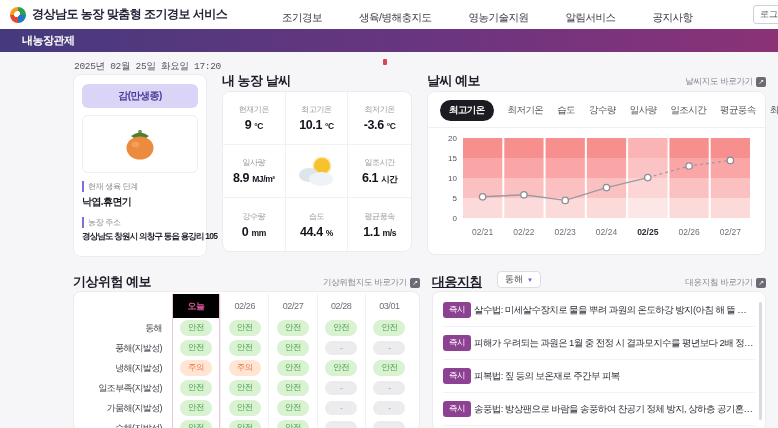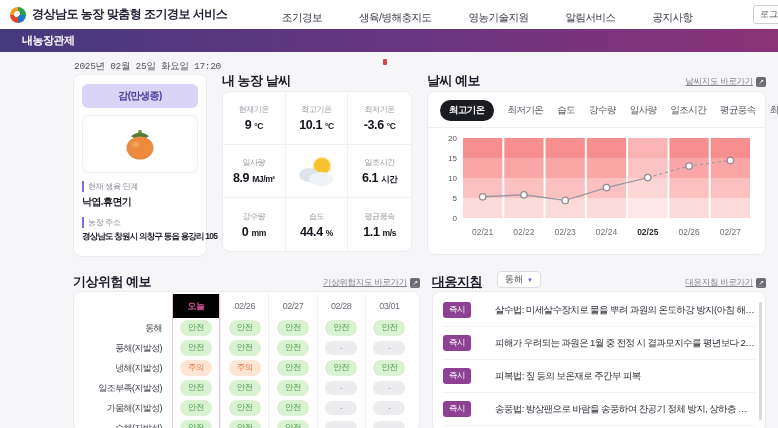--- a/index.html
+++ b/index.html
@@ -21,21 +21,21 @@
           border:1px solid #cfcfd6; border-radius:3px; font-size:9px; color:#555; text-align:left; padding-left:6px; }
 
   
   .subbar { position:absolute; left:0; top:29px; width:778px; height:23px;
           background:linear-gradient(90deg,#453a7d 0%, #6a3580 55%, #8b3277 100%); display:flex; align-items:center; }
   .subbar-title { margin-left:22px; font-size:11px; font-weight:bold; color:#fff; letter-spacing:-0.5px; }
 
   
   .card { position:absolute; background:#fff; border:1px solid #ececf0; border-radius:8px; }
   .sec-title { position:absolute; font-size:13px; font-weight:bold; color:#1c1c28; letter-spacing:-0.5px; }
-  .go-link { position:absolute; font-size:8.5px; color:#85858f; display:flex; align-items:center; gap:3px; cursor:pointer; letter-spacing:-0.3px;text-decoration:underline;}
+  .go-link { position:absolute; font-size:8.5px; color:#85858f; display:flex; align-items:center; gap:3px; cursor:pointer; letter-spacing:-0.3px;}
   .go-ico { display:inline-block; width:10px; height:10px; background:#6b6b74; border-radius:2px; color:#fff;
           font-size:7px; line-height:10px; text-align:center; }
 
   
   .date-line { position:absolute; left:74px; top:60px; font-size:9.5px; color:#55555e; letter-spacing:-0.3px;font-family:Liberation Mono, monospace; }
   .red-dot { position:absolute; left:383px; top:59px; width:4px; height:6px; background:#d9464d; border-radius:1px; }
   .farm-card { left:73px; top:74px; width:134px; height:183px; padding:9px 8px; }
   .crop-badge { width:100%; background:#dad5f7; color:#4a3d9b; font-size:10px; font-weight:bold;
           border-radius:6px; text-align:center; padding:5px 0; letter-spacing:-0.5px; }
   .crop-img { margin-top:7px; width:100%; height:58px; border:1px solid #f0f0f2; border-radius:6px;
@@ -81,21 +81,21 @@
   .p-none { background:#ececef; color:#a7a7ae; }
 
   
   .guide-title { left:432px; top:273px;text-decoration:underline; }
   .guide-filter { position:absolute; left:497px; top:271px; height:17px; background:#fff; border:1px solid #ddddе2;
           border:1px solid #dddde2; border-radius:4px; font-size:9px; color:#44444e; padding:0 7px;
           display:flex; align-items:center; gap:4px; }
   .caret { color:#6a63d4; font-size:6px; }
   .guide-link { left:446px; top:277px; width:320px; justify-content:flex-end; }
   .guide-card { left:432px; top:291px; width:334px; height:141px; overflow:hidden; padding:2px 10px 0 10px; }
-  .gitem { display:flex; align-items:center; gap:24px; padding:8px 0; border-bottom:1px solid #f2f2f4; }
+  .gitem { display:flex; align-items:center; gap:3px; padding:8px 0; border-bottom:1px solid #f2f2f4; }
   .gitem:last-child { border-bottom:none; }
   .gtag { flex:none; font-size:8.5px; color:#fff; border-radius:3px; padding:2px 6px; letter-spacing:-0.5px;}
   .g-now { background:#8d4192; }
   .gtext { font-size:9.5px; color:#2e2e38; letter-spacing:-0.6px; white-space:nowrap; overflow:hidden; text-overflow:ellipsis; }
   .gscroll { position:absolute; right:3px; top:10px; width:3px; height:118px; background:#d9d9de; border-radius:2px; }
 </style>
 </head>
 <body>
 
 <div id="app">

